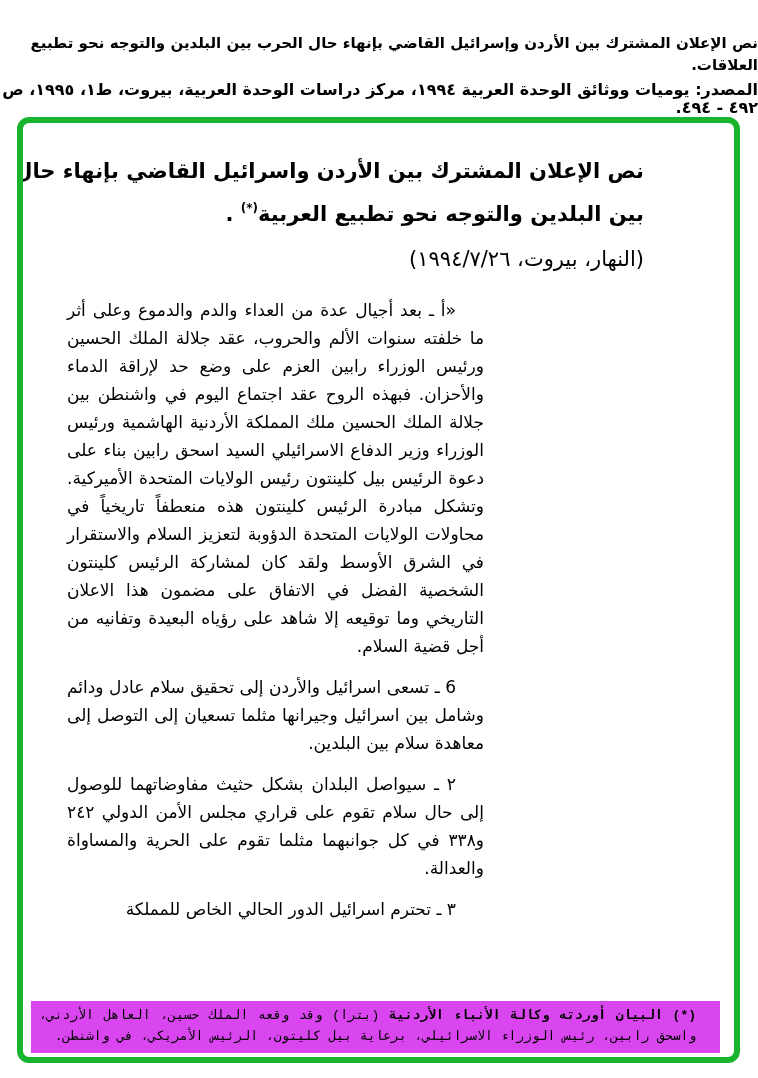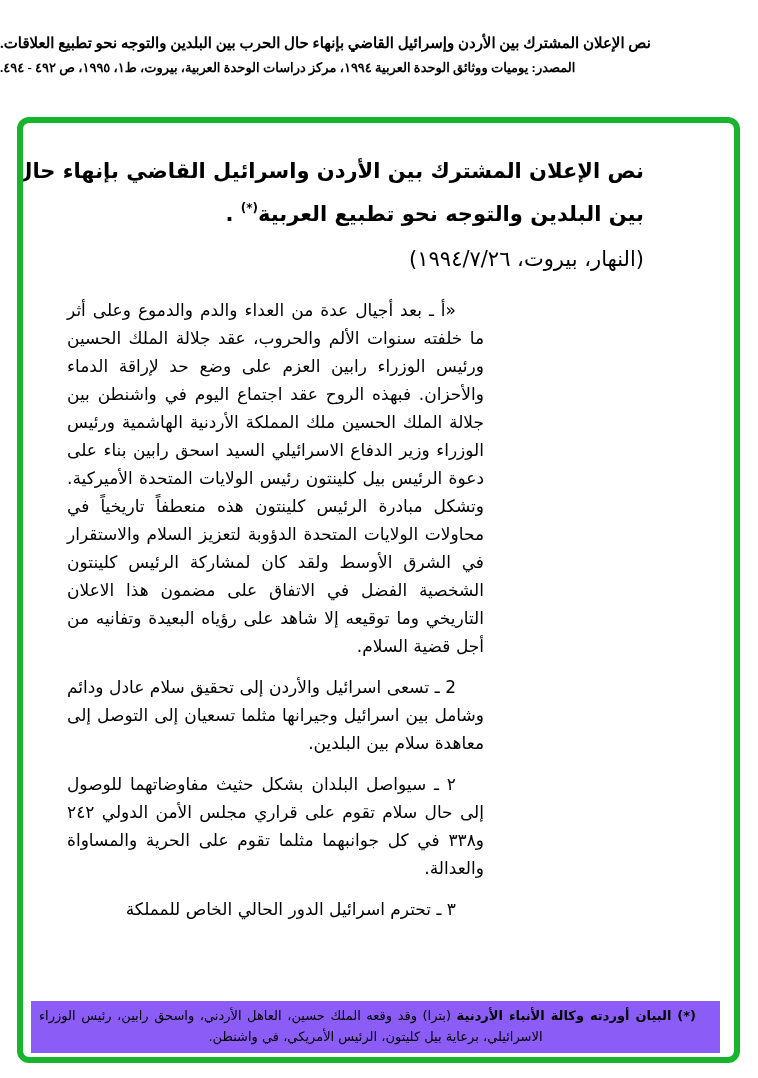--- a/index.html
+++ b/index.html
@@ -13,33 +13,32 @@
   }
   .page {
     position: relative;
     width: 758px; height: 1078px;
     background: #ffffff;
     overflow: hidden;
   }
   
   .doc-header {
     direction: rtl;
-    text-align: left;
+    text-align: right;
     padding-top: 32px;
-    font-family: Liberation Serif, serif;
   }
   .doc-header .hdr-title {
     font-weight: bold;
     font-size: 15px;
     line-height: 22px;
     letter-spacing: 0px;
   }
   .doc-header .hdr-source {
     font-weight: bold;
-    font-size: 13px;
+    font-size: 16px;
     line-height: 18px;
     margin-top: 5px;
   }
   
   .green-box {
     position: absolute;
     left: 17px; top: 117px;
     width: 723px; height: 946px;
     border: 6px solid #18b42d;
     border-radius: 12px;
@@ -82,27 +81,28 @@
     font-size: 17px;
     line-height: 28px;
     text-indent: 28px;
     margin-bottom: 13px;
   }
   
   .footnote {
     position: absolute;
     left: 8px; right: 14px; bottom: 4px;
     direction: rtl;
-    background: #8b5cf6;
+    background: #d946ef;
     font-size: 13px;
     line-height: 21px;
     text-align: justify;
     text-align-last: center;
     text-indent: 16px;
     padding: 4px 8px 6px 8px;
+    font-family: Liberation Mono, monospace;
   }
   .footnote .fn-marker { font-weight: bold; }
   .footnote b { font-weight: bold; }
 </style>
 </head>
 <body style="color: rgb(0, 0, 0); background: rgb(255, 255, 255);">
 
 <div class="page">
 
   <div class="doc-header">
@@ -115,21 +115,21 @@
     <div class="title-block">
       <div class="title-line">نص الإعلان المشترك بين الأردن واسرائيل القاضي بإنهاء حال الحرب</div>
       <div class="title-line">
         <span>بين البلدين والتوجه نحو تطبيع العربية</span><sup class="fn-ref">(*)</sup><span> .</span>
       </div>
       <div class="dateline">(النهار، بيروت، ١٩٩٤/٧/٢٦)</div>
     </div>
 
     <div class="body-text">
       <p class="para">«أ ـ بعد أجيال عدة من العداء والدم والدموع وعلى أثر ما خلفته سنوات الألم والحروب، عقد جلالة الملك الحسين ورئيس الوزراء رابين العزم على وضع حد لإراقة الدماء والأحزان. فبهذه الروح عقد اجتماع اليوم في واشنطن بين جلالة الملك الحسين ملك المملكة الأردنية الهاشمية ورئيس الوزراء وزير الدفاع الاسرائيلي السيد اسحق رابين بناء على دعوة الرئيس بيل كلينتون رئيس الولايات المتحدة الأميركية. وتشكل مبادرة الرئيس كلينتون هذه منعطفاً تاريخياً في محاولات الولايات المتحدة الدؤوبة لتعزيز السلام والاستقرار في الشرق الأوسط ولقد كان لمشاركة الرئيس كلينتون الشخصية الفضل في الاتفاق على مضمون هذا الاعلان التاريخي وما توقيعه إلا شاهد على رؤياه البعيدة وتفانيه من أجل قضية السلام.</p>
-      <p class="para">2 ـ تسعى اسرائيل والأردن إلى تحقيق سلام عادل ودائم وشامل بين اسرائيل وجيرانها مثلما تسعيان إلى التوصل إلى معاهدة سلام بين البلدين.</p>
+      <p class="para">6 ـ تسعى اسرائيل والأردن إلى تحقيق سلام عادل ودائم وشامل بين اسرائيل وجيرانها مثلما تسعيان إلى التوصل إلى معاهدة سلام بين البلدين.</p>
       <p class="para">٢ ـ سيواصل البلدان بشكل حثيث مفاوضاتهما للوصول إلى حال سلام تقوم على قراري مجلس الأمن الدولي ٢٤٢ و٣٣٨ في كل جوانبهما مثلما تقوم على الحرية والمساواة والعدالة.</p>
       <p class="para">٣ ـ تحترم اسرائيل الدور الحالي الخاص للمملكة</p>
     </div>
 
     <div class="footnote">
       <span class="fn-marker">(*) </span><b>البيان أوردته وكالة الأنباء الأردنية</b><span> (بترا) وقد وقعه الملك حسين، العاهل الأردني، واسحق رابين، رئيس الوزراء الاسرائيلي، برعاية بيل كليتون، الرئيس الأمريكي، في واشنطن.</span>
     </div>
 
   </div>
 </div>

